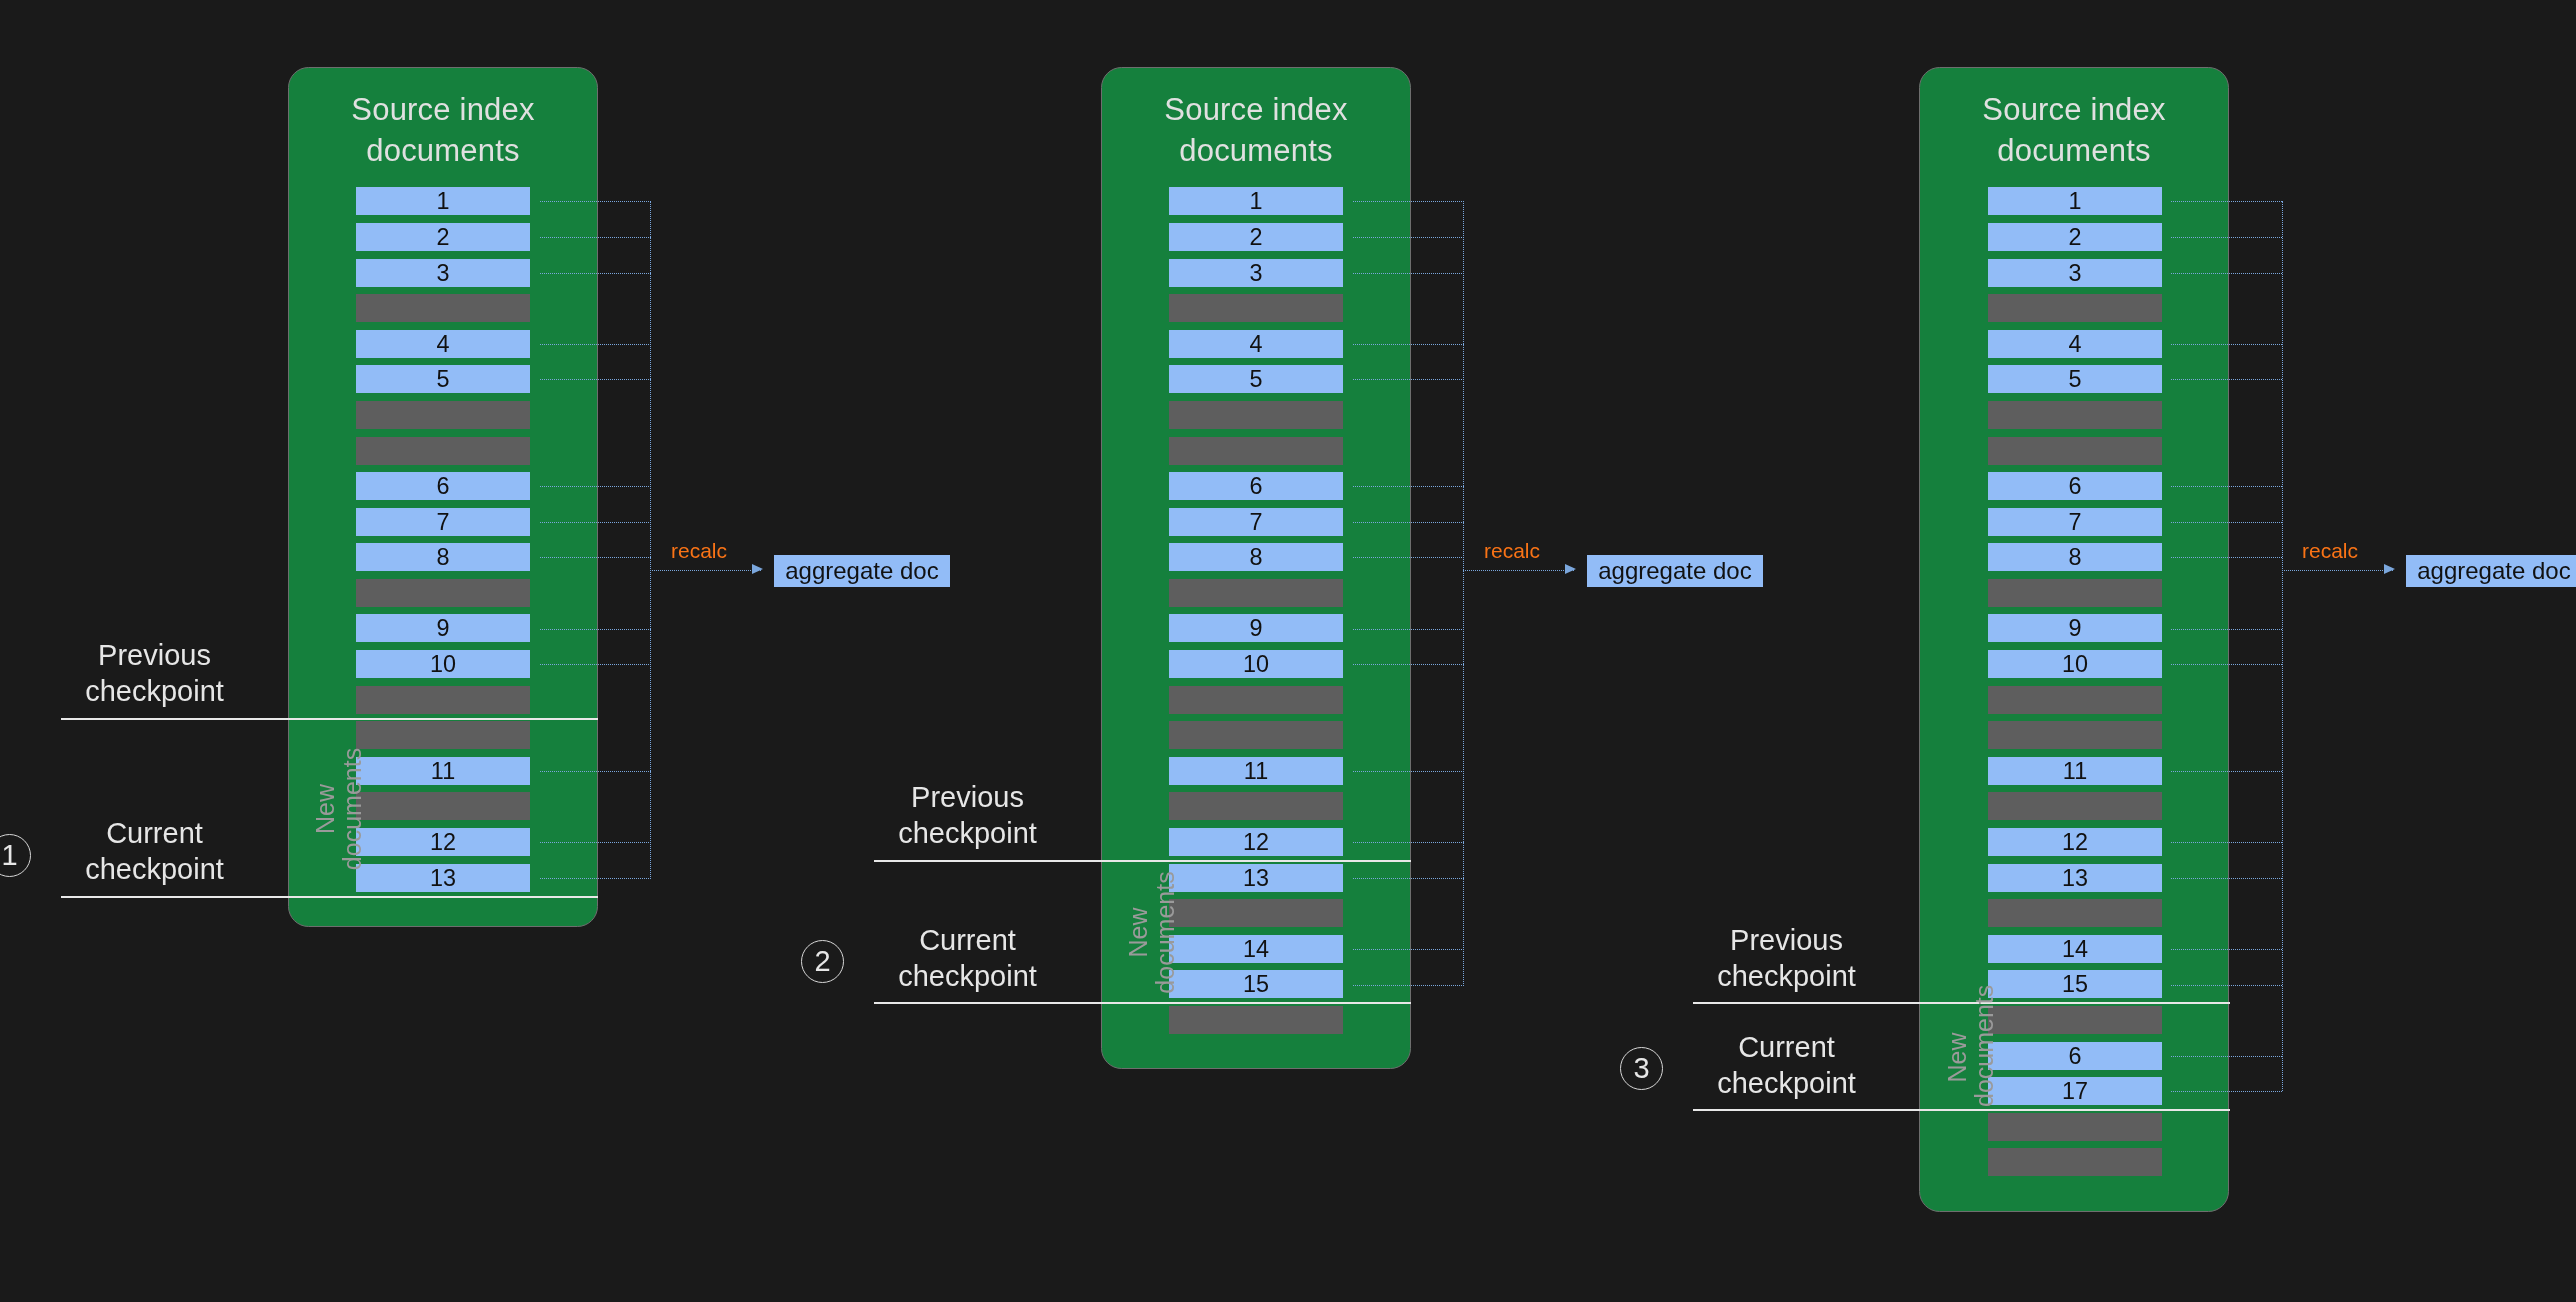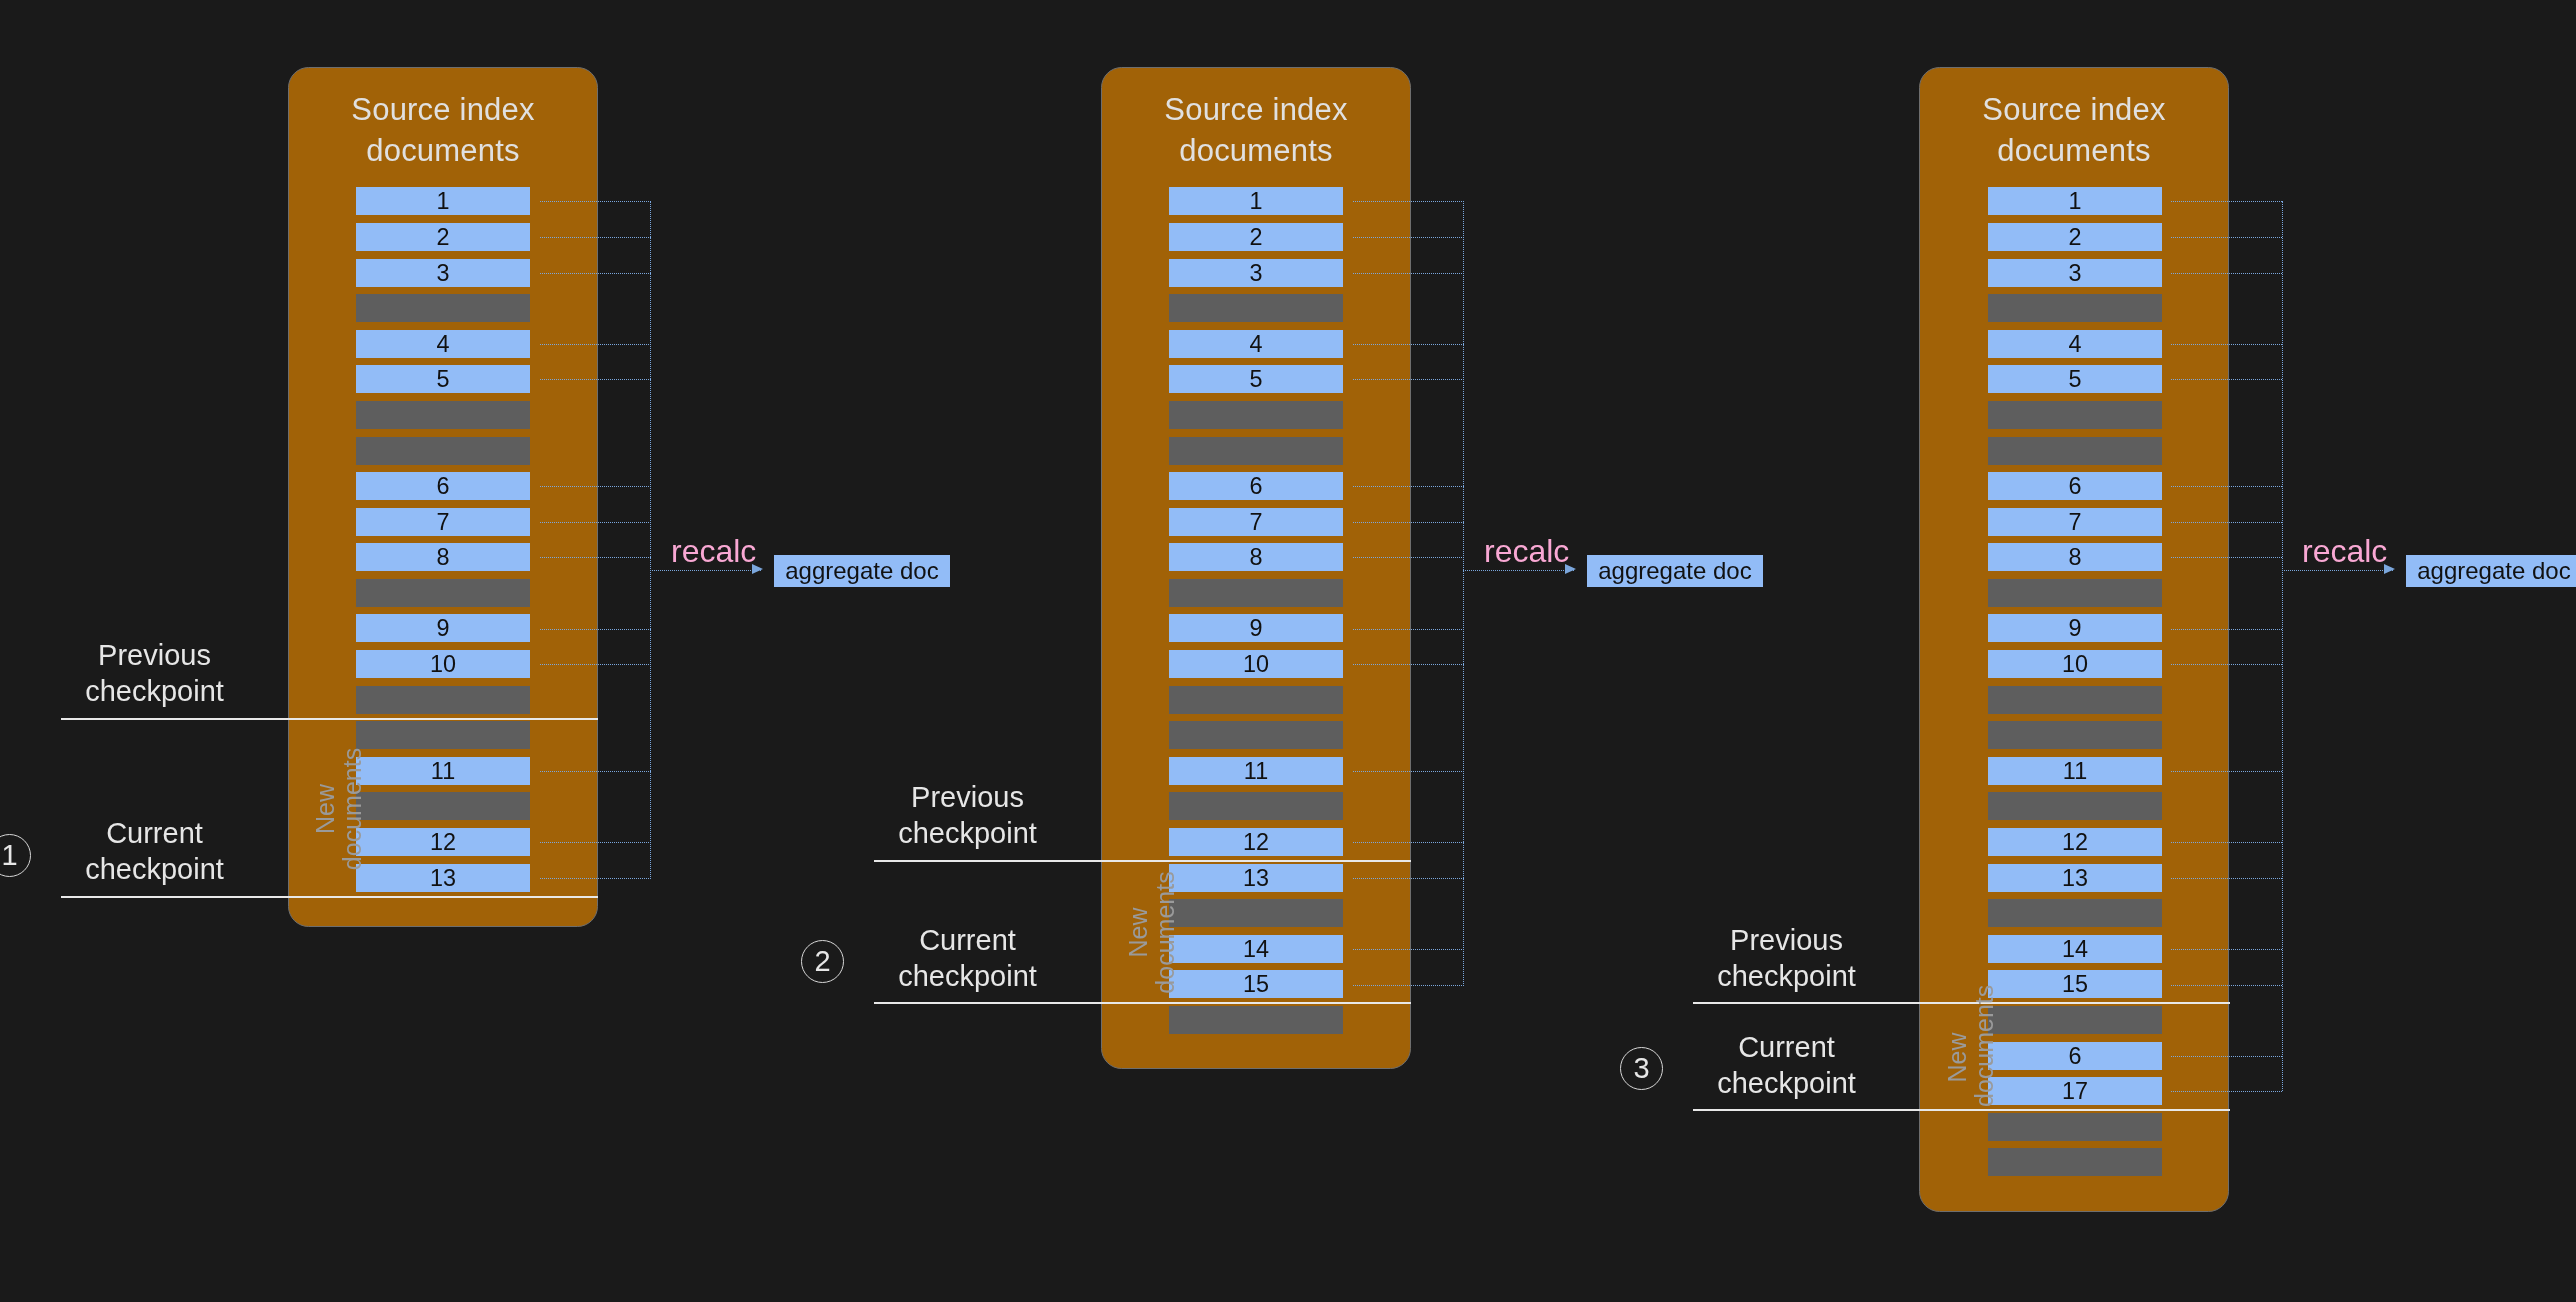--- a/index.html
+++ b/index.html
@@ -7,21 +7,21 @@
     width: 2576px; height: 1302px;
     background: #1a1a1a;
     font-family: "Liberation Sans", sans-serif;
     overflow: hidden;
   }
   #stage { position: relative; width: 2576px; height: 1302px; background: #1a1a1a; }
 
   
   .panel {
     position: absolute;
-    background: #a16207;
+    background: #15803d;
     border: 1.9px solid #6e6e6e;
     border-radius: 20.6px;
   }
   .panel-title {
     position: absolute;
     left: 0; right: 0; top: 20.6px;
     text-align: center;
     color: #e0e0e0;
     font-size: 31px;
     line-height: 41px;
@@ -96,22 +96,22 @@
   .recalc-arrow::after {
     content: "";
     position: absolute;
     right: -1.9px; top: -6.6px;
     border-left: 11.2px solid #7ba7dd;
     border-top: 5.6px solid transparent;
     border-bottom: 5.6px solid transparent;
   }
   .recalc-text {
     position: absolute;
-    color: #f9a8d4;
-    font-size: 32px;
+    color: #f97316;
+    font-size: 21px;
     line-height: 28px;
     white-space: nowrap;
   }
   .agg-box {
     position: absolute;
     background: #92bcf7;
     color: #111111;
     font-size: 24px;
     line-height: 32px;
     height: 32px;

